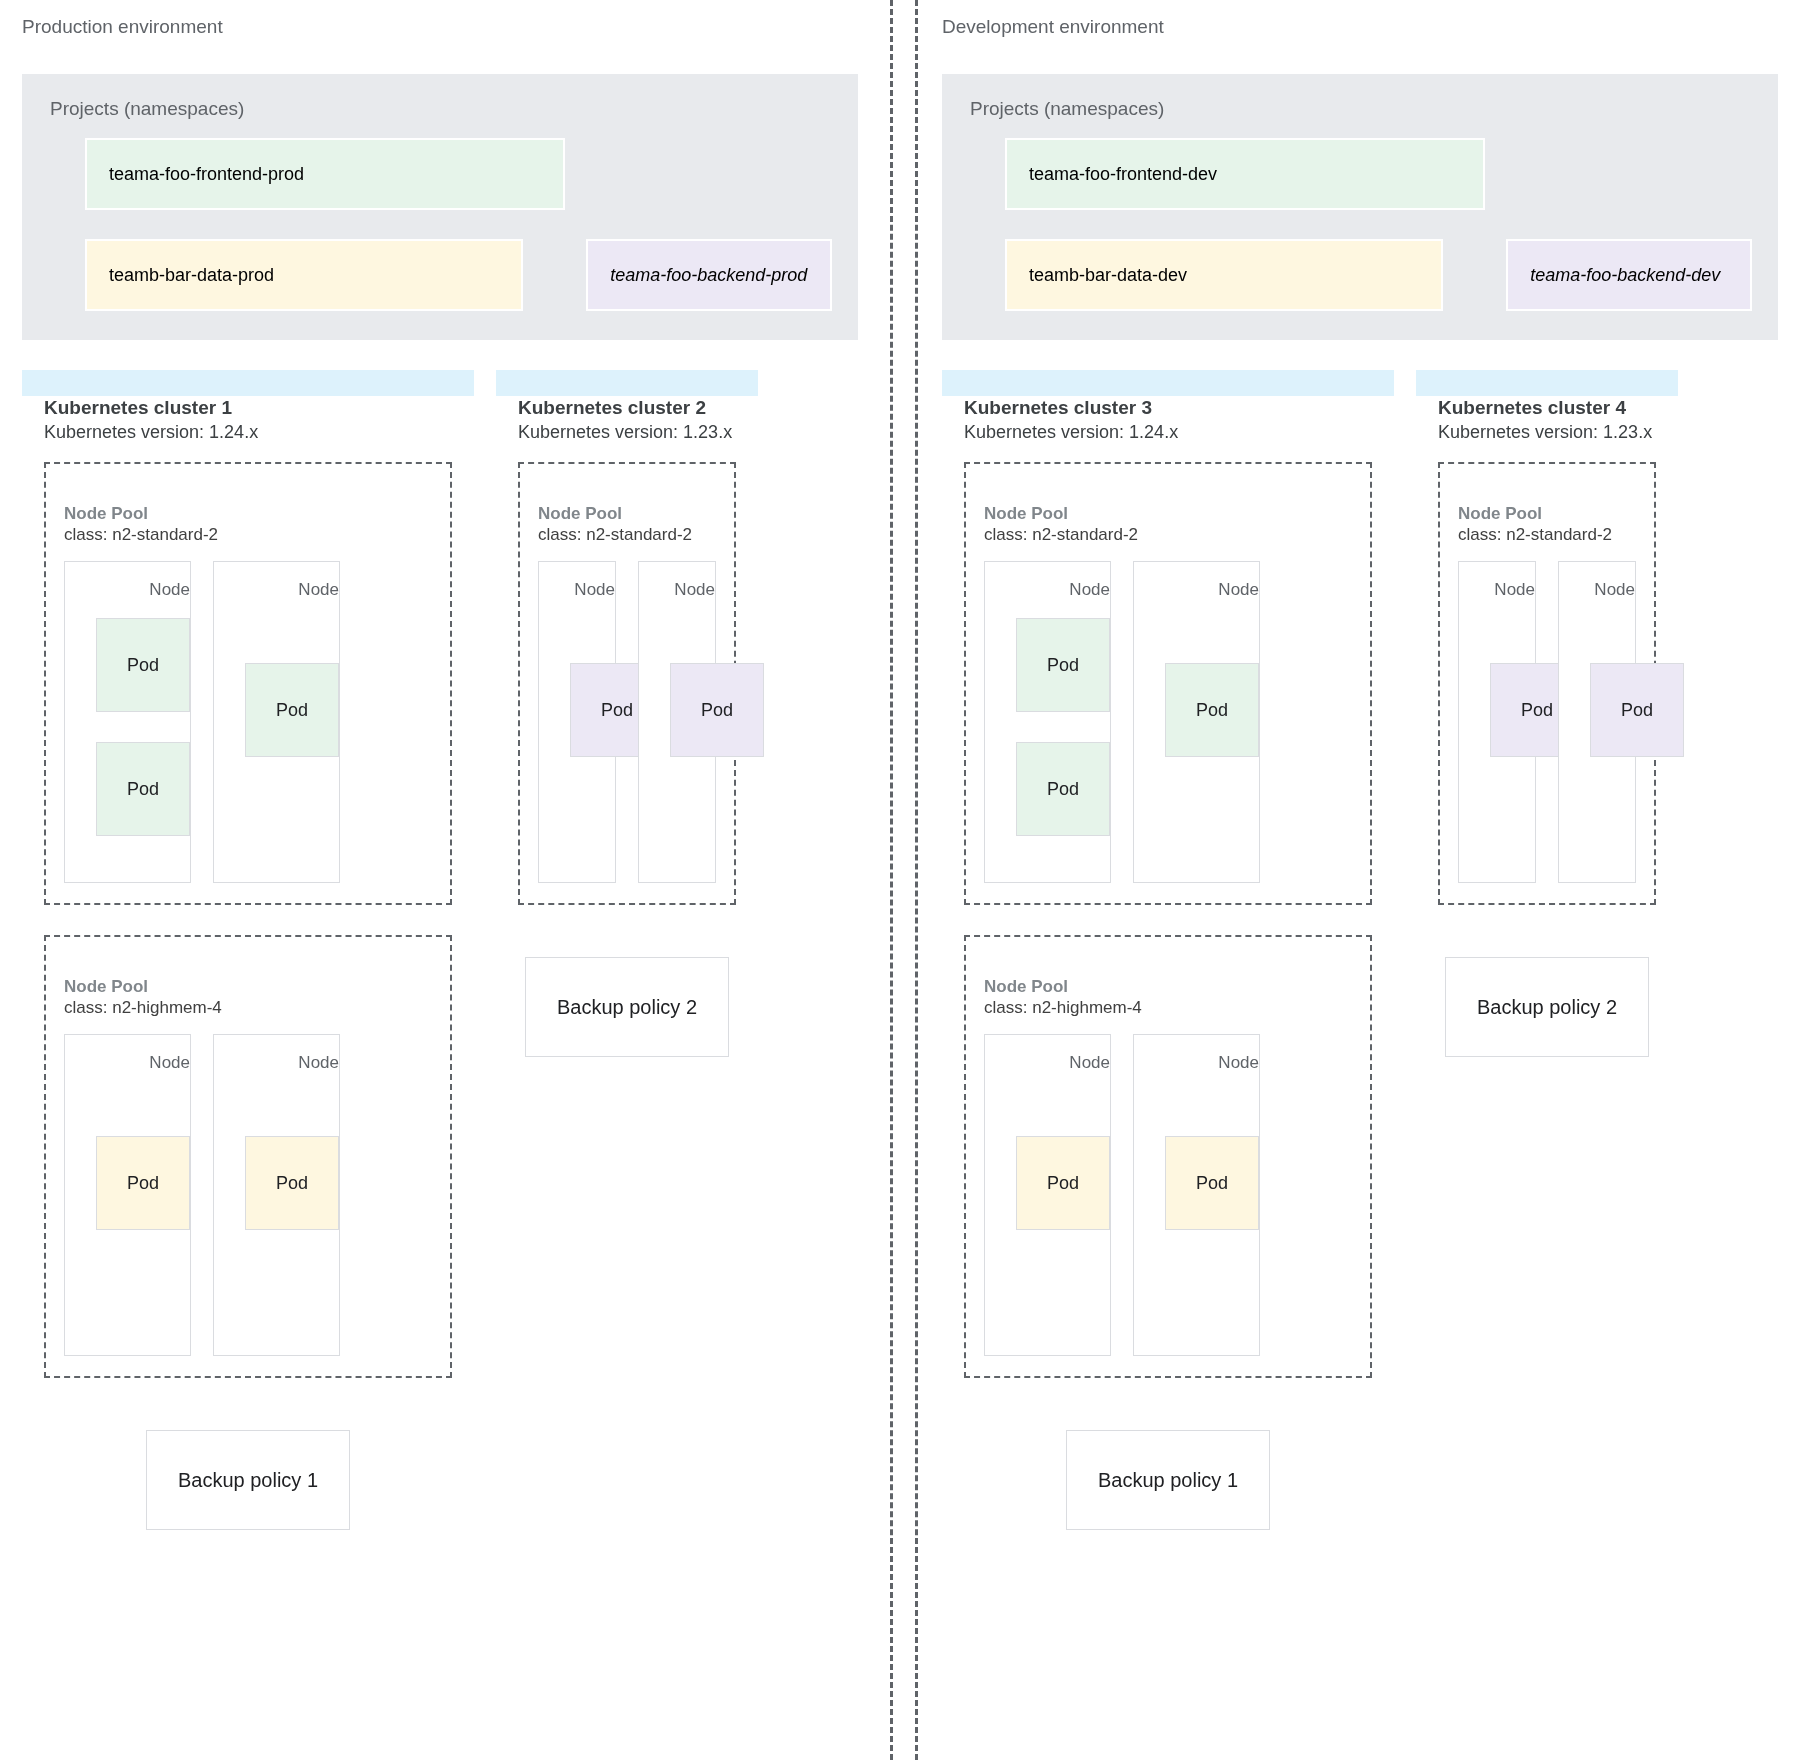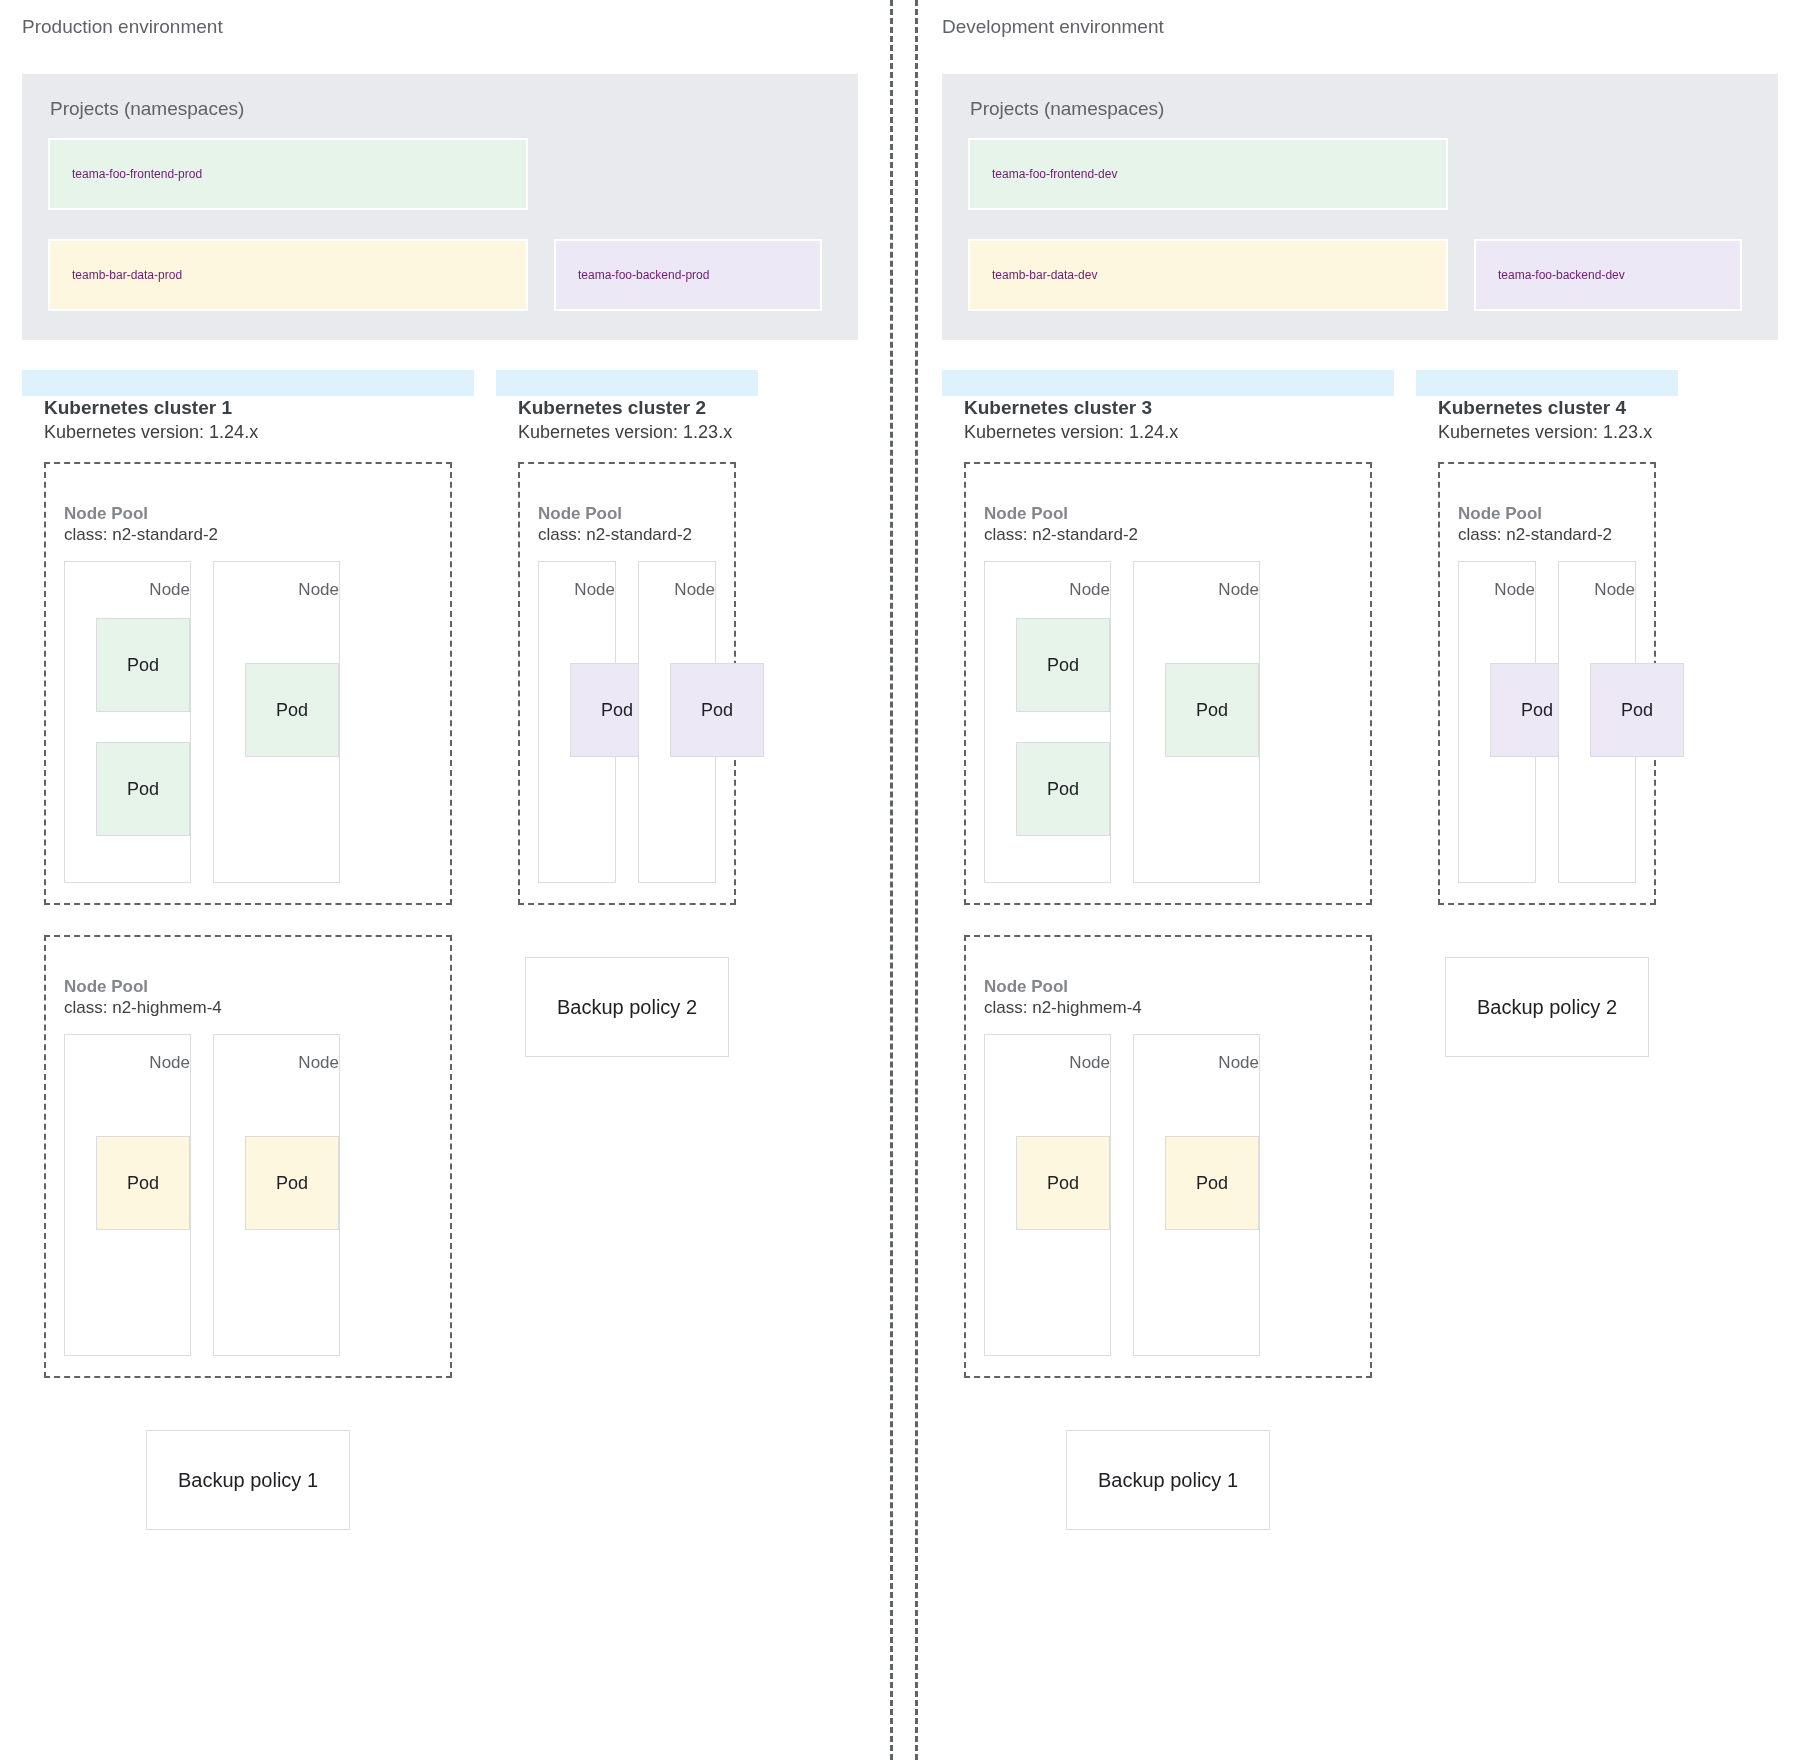--- a/index.html
+++ b/index.html
@@ -68,31 +68,32 @@
   }
   .ns-row-1 { top: 64px; }
   .ns-row-2 { top: 165px; }
 
   .ns-box {
     box-sizing: border-box;
     height: 72px;
     display: flex;
     align-items: center;
     padding-left: 22px;
-    font-size: 12px;
-    color: #701a75;
+    font-size: 18px;
+    color: #000000;
     border: 2px solid #ffffff;
     white-space: nowrap;
+    margin-left: 37px;
   }
   .ns-green  { background: #e6f4ea; }
   .ns-yellow { background: #fef7e0; }
   .ns-purple { background: #ece8f5; }
 
   .ns-w-wide   { width: 480px; }
-  .ns-w-narrow { width: 268px; }
+  .ns-w-narrow { width: 268px; font-style: italic; }
 
   
   .clusters {
     position: absolute;
     top: 370px;
     left: 22px;
     right: 22px;
     bottom: 0;
     display: flex;
     gap: 22px;

